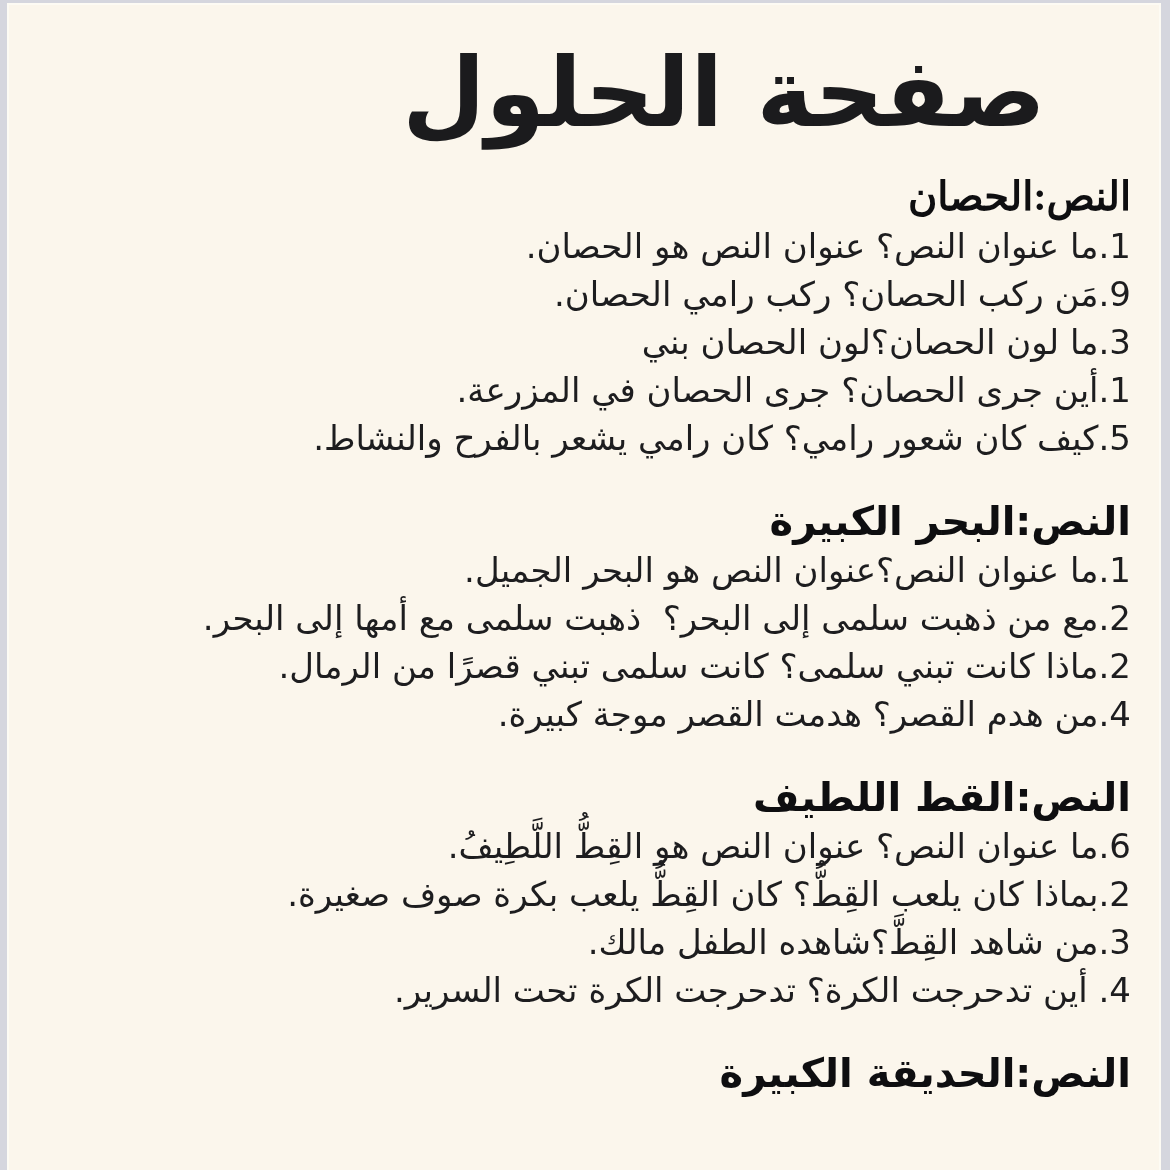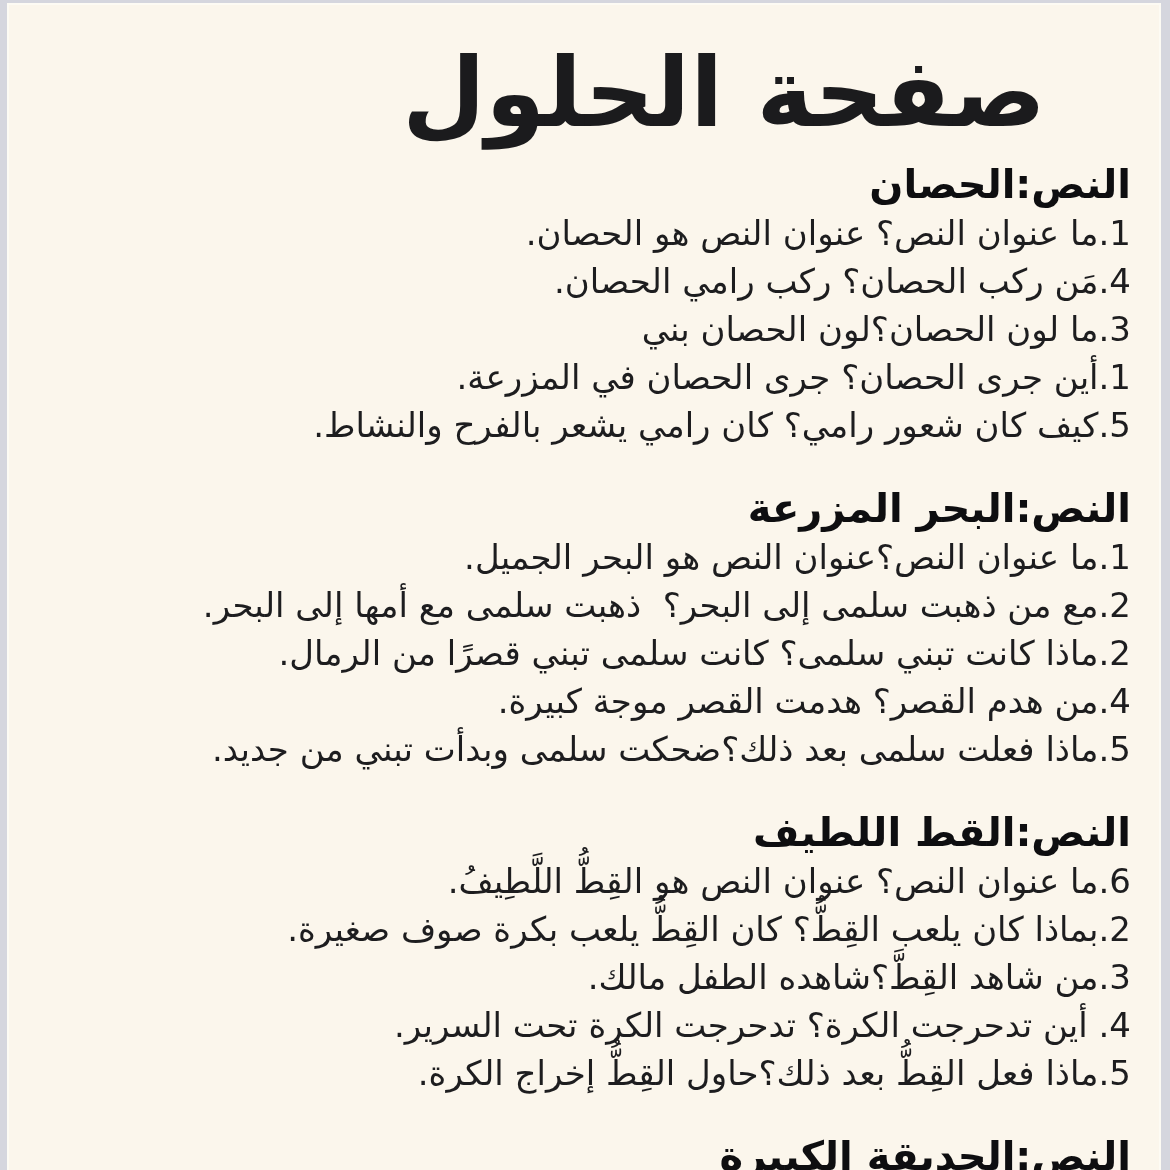--- a/index.html
+++ b/index.html
@@ -42,62 +42,61 @@
   }
   .heading {
     font-size: 40px;
     font-weight: bold;
     line-height: 50px;
     margin: 34px 0 0 0;
     color: #0E0E10;
     white-space: pre;
   }
   .section.first .heading {
-    margin-top: 16px;
+    margin-top: 29px;
+    font-family: Liberation Serif, serif;
   }
   .line {
     font-size: 34px;
     font-weight: normal;
     line-height: 48px;
     margin: 0;
     white-space: pre;
     color: #1D1D1F;
   }
 </style>
 </head>
 <body>
 
 <div class="page">
 
   <h1 class="title">صفحة الحلول</h1>
 
   <section class="section first">
     <h2 class="heading">النص:الحصان</h2>
     <p class="line">1.ما عنوان النص؟ عنوان النص هو الحصان.</p>
-    <p class="line">4.مَن ركب الحصان؟ ركب رامي الحصان.</p>
+    <p class="line">9.مَن ركب الحصان؟ ركب رامي الحصان.</p>
     <p class="line">3.ما لون الحصان؟لون الحصان بني</p>
     <p class="line">1.أين جرى الحصان؟ جرى الحصان في المزرعة.</p>
     <p class="line">5.كيف كان شعور رامي؟ كان رامي يشعر بالفرح والنشاط.</p>
   </section>
 
   <section class="section">
-    <h2 class="heading">النص:البحر المزرعة</h2>
+    <h2 class="heading">النص:البحر الكبيرة</h2>
     <p class="line">1.ما عنوان النص؟عنوان النص هو البحر الجميل.</p>
     <p class="line">2.مع من ذهبت سلمى إلى البحر؟  ذهبت سلمى مع أمها إلى البحر.</p>
     <p class="line">2.ماذا كانت تبني سلمى؟ كانت سلمى تبني قصرًا من الرمال.</p>
     <p class="line">4.من هدم القصر؟ هدمت القصر موجة كبيرة.</p>
-    <p class="line">5.ماذا فعلت سلمى بعد ذلك؟ضحكت سلمى وبدأت تبني من جديد.</p>
   </section>
 
   <section class="section">
     <h2 class="heading">النص:القط اللطيف</h2>
     <p class="line">6.ما عنوان النص؟ عنوان النص هو القِطُّ اللَّطِيفُ.</p>
     <p class="line">2.بماذا كان يلعب القِطُّ؟ كان القِطُّ يلعب بكرة صوف صغيرة.</p>
     <p class="line">3.من شاهد القِطَّ؟شاهده الطفل مالك.</p>
     <p class="line">4. أين تدحرجت الكرة؟ تدحرجت الكرة تحت السرير.</p>
-    <p class="line">5.ماذا فعل القِطُّ بعد ذلك؟حاول القِطُّ إخراج الكرة.</p>
   </section>
 
   <section class="section">
     <h2 class="heading">النص:الحديقة الكبيرة</h2>
   </section>
 
 </div>
 
 </body></html>

